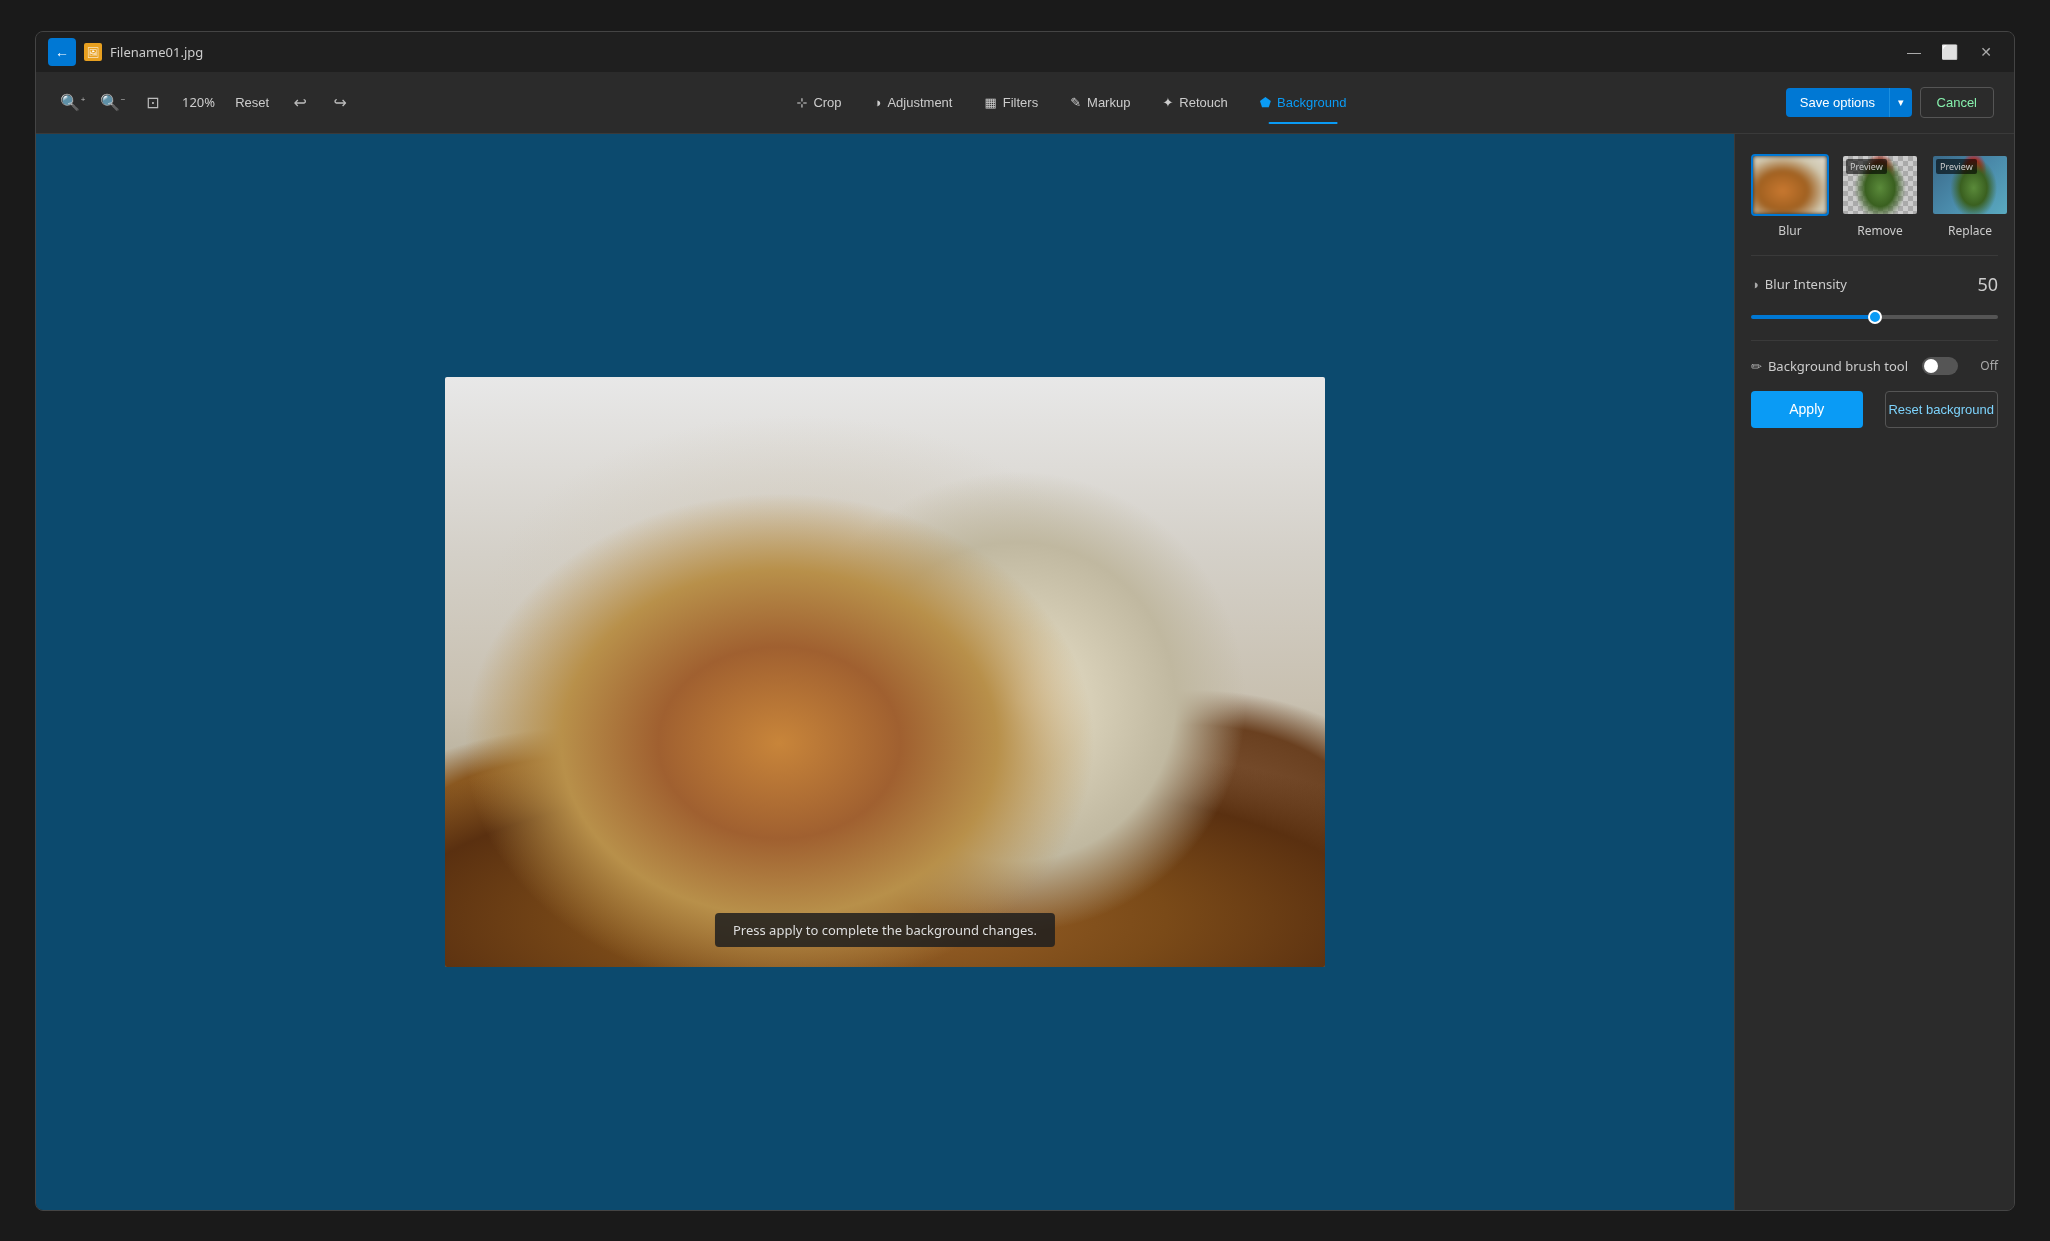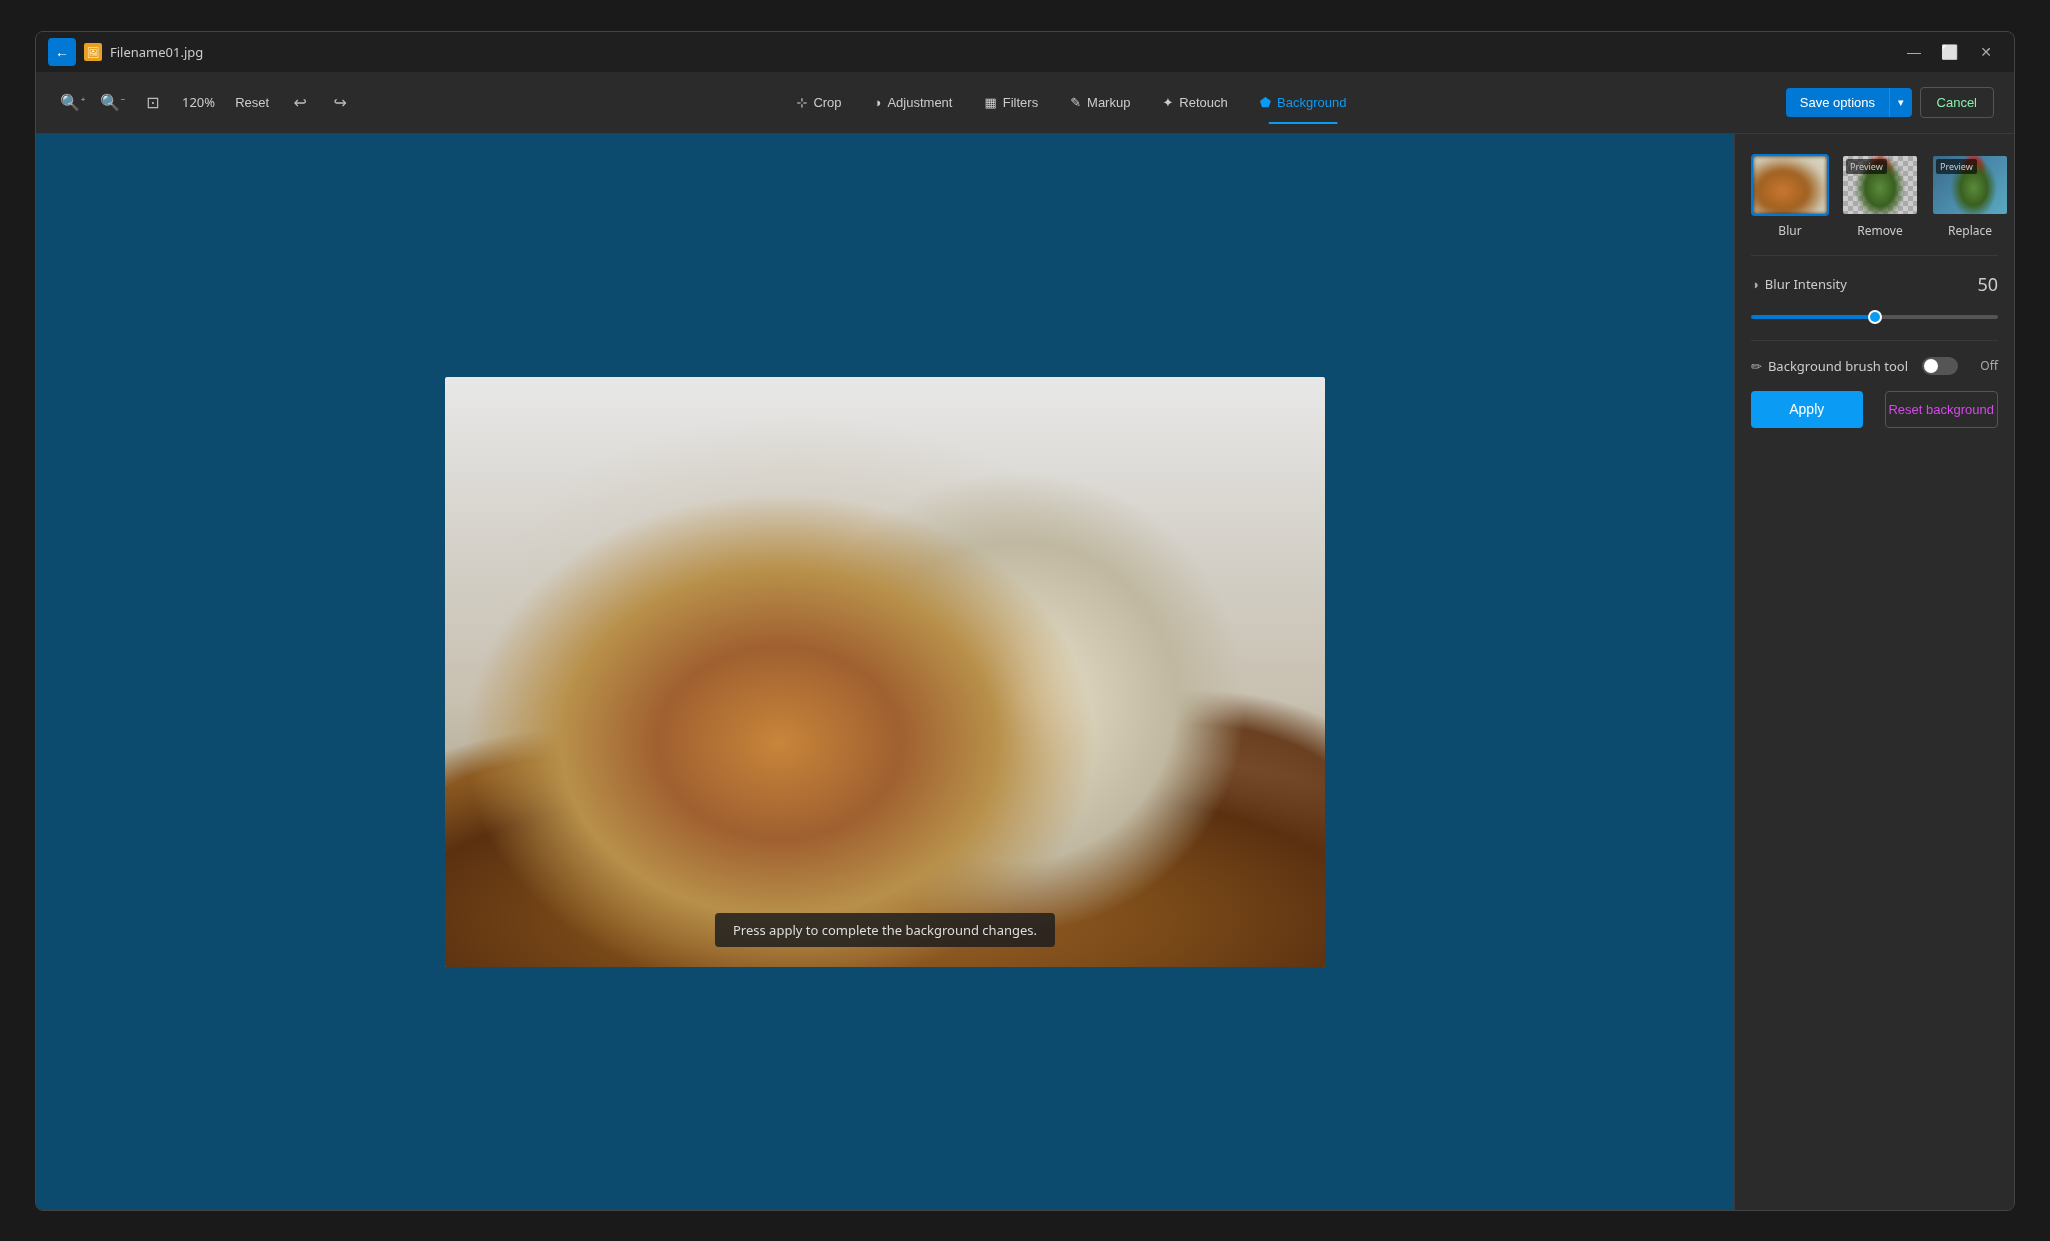--- a/index.html
+++ b/index.html
@@ -418,21 +418,21 @@
       font-size: 14px;
       padding: 10px 0;
       border-radius: 4px;
       cursor: pointer;
       font-weight: 500;
     }
     .reset-bg-btn {
       flex: 1;
       background: transparent;
       border: 1px solid #555;
-      color: #d946ef;
+      color: #7dd3fc;
       font-size: 13px;
       padding: 10px 0;
       border-radius: 4px;
       cursor: pointer;
     }
   </style>
 </head>
 <body>
 
 <div class="window">

